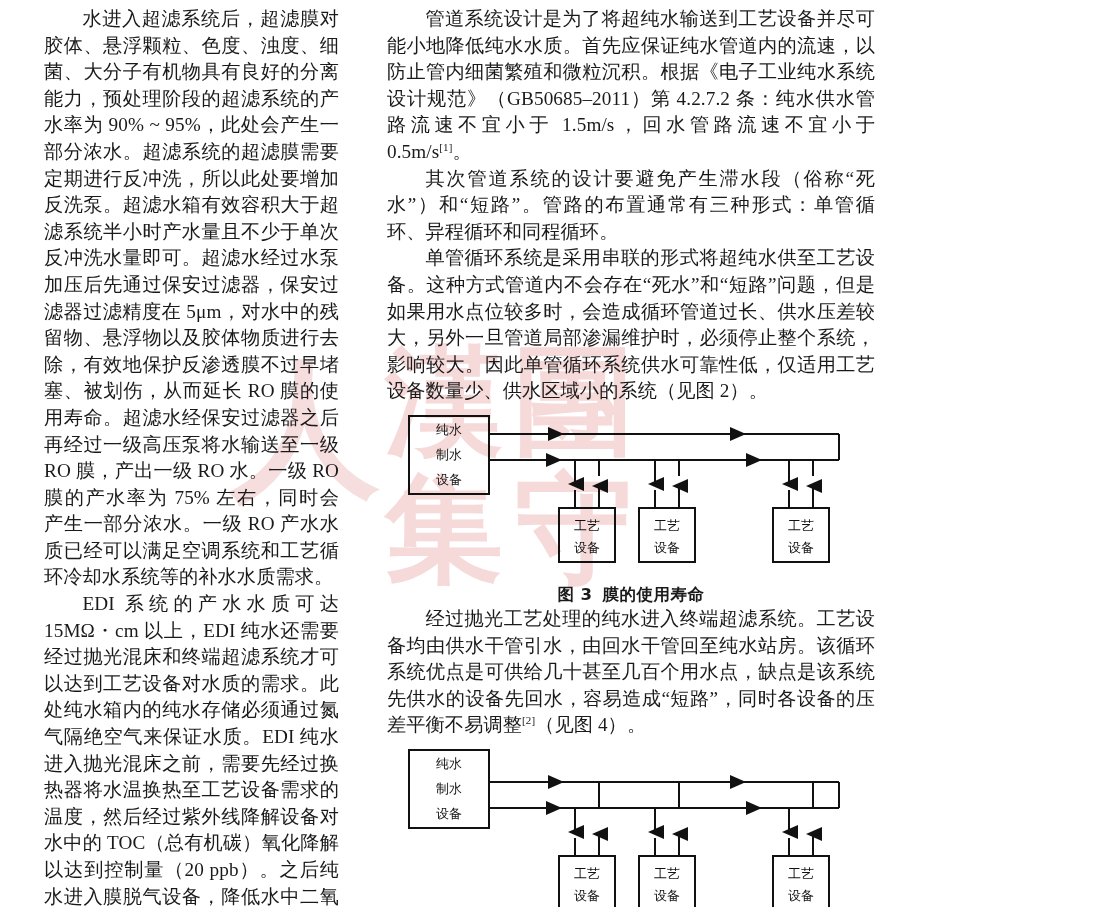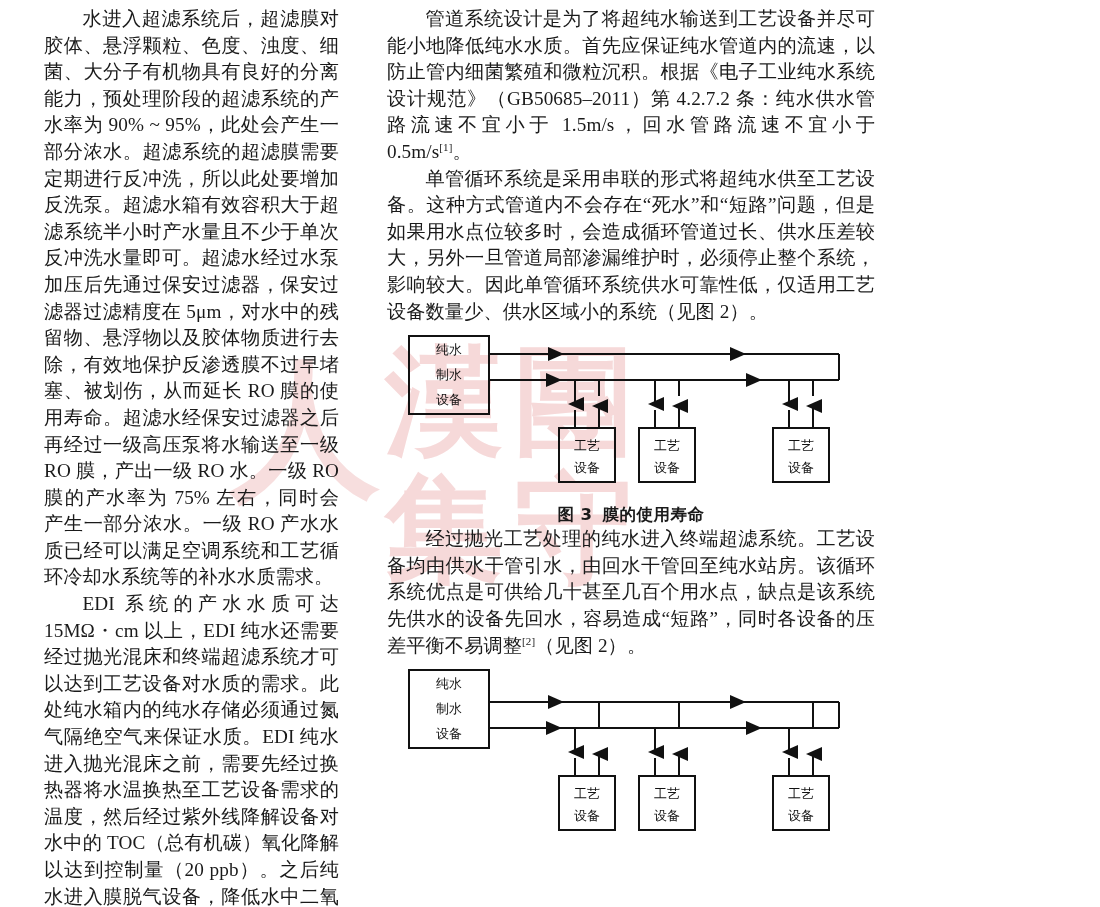--- a/index.html
+++ b/index.html
@@ -132,20 +132,21 @@
   <div class="column col-left">
     <p class="body">水进入超滤系统后，超滤膜对胶体、悬浮颗粒、色度、浊度、细菌、大分子有机物具有良好的分离能力，预处理阶段的超滤系统的产水率为 90% ~ 95%，此处会产生一部分浓水。超滤系统的超滤膜需要定期进行反冲洗，所以此处要增加反洗泵。超滤水箱有效容积大于超滤系统半小时产水量且不少于单次反冲洗水量即可。超滤水经过水泵加压后先通过保安过滤器，保安过滤器过滤精度在 5μm，对水中的残留物、悬浮物以及胶体物质进行去除，有效地保护反渗透膜不过早堵塞、被划伤，从而延长 RO 膜的使用寿命。超滤水经保安过滤器之后再经过一级高压泵将水输送至一级 RO 膜，产出一级 RO 水。一级 RO 膜的产水率为 75% 左右，同时会产生一部分浓水。一级 RO 产水水质已经可以满足空调系统和工艺循环冷却水系统等的补水水质需求。</p>
     <p class="body">EDI 系统的产水水质可达 15MΩ・cm 以上，EDI 纯水还需要经过抛光混床和终端超滤系统才可以达到工艺设备对水质的需求。此处纯水箱内的纯水存储必须通过氮气隔绝空气来保证水质。EDI 纯水进入抛光混床之前，需要先经过换热器将水温换热至工艺设备需求的温度，然后经过紫外线降解设备对水中的 TOC（总有机碳）氧化降解以达到控制量（20 ppb）。之后纯水进入膜脱气设备，降低水中二氧化碳和氧气。通过脱气工艺的纯水再经过二级抛光混床工艺处理，进一步去除水中残留的阴阳离子。经过抛光工艺处理的纯水进入终端超滤系统。终端超滤能够有效截留前级工艺设备脱落的颗粒以及管道或连接件析出的微小颗粒，同时终端超滤还需要确保自身不会发生颗粒析出脱落，以满足最终的水质要求。终端超滤系统的产水率约 95%，其中浓水可以回到二级 RO 水箱进行回收利用。终端超滤系统出来的纯水水质可以达到 18.2MΩ・cm，通过管道供至工艺设备。</p>
   </div>
 
   <div class="column col-right">
 
 
     <p class="body"><span>管道系统设计是为了将超纯水输送到工艺设备并尽可能小地降低纯水水质。首先应保证纯水管道内的流速，以防止管内细菌繁殖和微粒沉积。根据《电子工业纯水系统设计规范》（GB50685–2011）第 4.2.7.2 条：纯水供水管路流速不宜小于 1.5m/s，回水管路流速不宜小于 0.5m/s</span><sup class="ref">[1]</sup><span>。</span></p>
 
+    <p class="body">其次管道系统的设计要避免产生滞水段（俗称“死水”）和“短路”。管路的布置通常有三种形式：单管循环、异程循环和同程循环。</p>
 
     <p class="body">单管循环系统是采用串联的形式将超纯水供至工艺设备。这种方式管道内不会存在“死水”和“短路”问题，但是如果用水点位较多时，会造成循环管道过长、供水压差较大，另外一旦管道局部渗漏维护时，必须停止整个系统，影响较大。因此单管循环系统供水可靠性低，仅适用工艺设备数量少、供水区域小的系统（见图 2）。</p>
 
     <div class="figure">
       <svg class="fig-svg" width="488" height="170" viewBox="0 0 488 170">
         <defs>
           <marker id="ar-l" markerWidth="9" markerHeight="9" refX="4.5" refY="4.5" orient="auto">
             <path d="M9,1 L9,8 L1,4.5 Z" fill="#111"></path>
           </marker>
           <marker id="ar-r" markerWidth="9" markerHeight="9" refX="4.5" refY="4.5" orient="auto">
@@ -206,21 +207,21 @@
 
           <text x="414" y="118">工艺</text>
           <text x="414" y="140">设备</text>
         </g>
       </svg>
       <div class="fig-caption">
         <span class="cap-num">图 3</span><span>膜的使用寿命</span>
       </div>
     </div>
 
-    <p class="body"><span>经过抛光工艺处理的纯水进入终端超滤系统。工艺设备均由供水干管引水，由回水干管回至纯水站房。该循环系统优点是可供给几十甚至几百个用水点，缺点是该系统先供水的设备先回水，容易造成“短路”，同时各设备的压差平衡不易调整</span><sup class="ref">[2]</sup><span>（见图 2）。</span></p>
+    <p class="body"><span>经过抛光工艺处理的纯水进入终端超滤系统。工艺设备均由供水干管引水，由回水干管回至纯水站房。该循环系统优点是可供给几十甚至几百个用水点，缺点是该系统先供水的设备先回水，容易造成“短路”，同时各设备的压差平衡不易调整</span><sup class="ref">[2]</sup><span>（见图 4）。</span></p>
 
     <div class="figure">
       <svg class="fig-svg" width="488" height="170" viewBox="0 0 488 170">
         <g stroke="#111" stroke-width="2" fill="none">
 
           <rect x="22" y="4" width="80" height="78"></rect>
 
           <path d="M102,36 L452,36"></path>
           <path d="M452,36 L452,62"></path>
 

